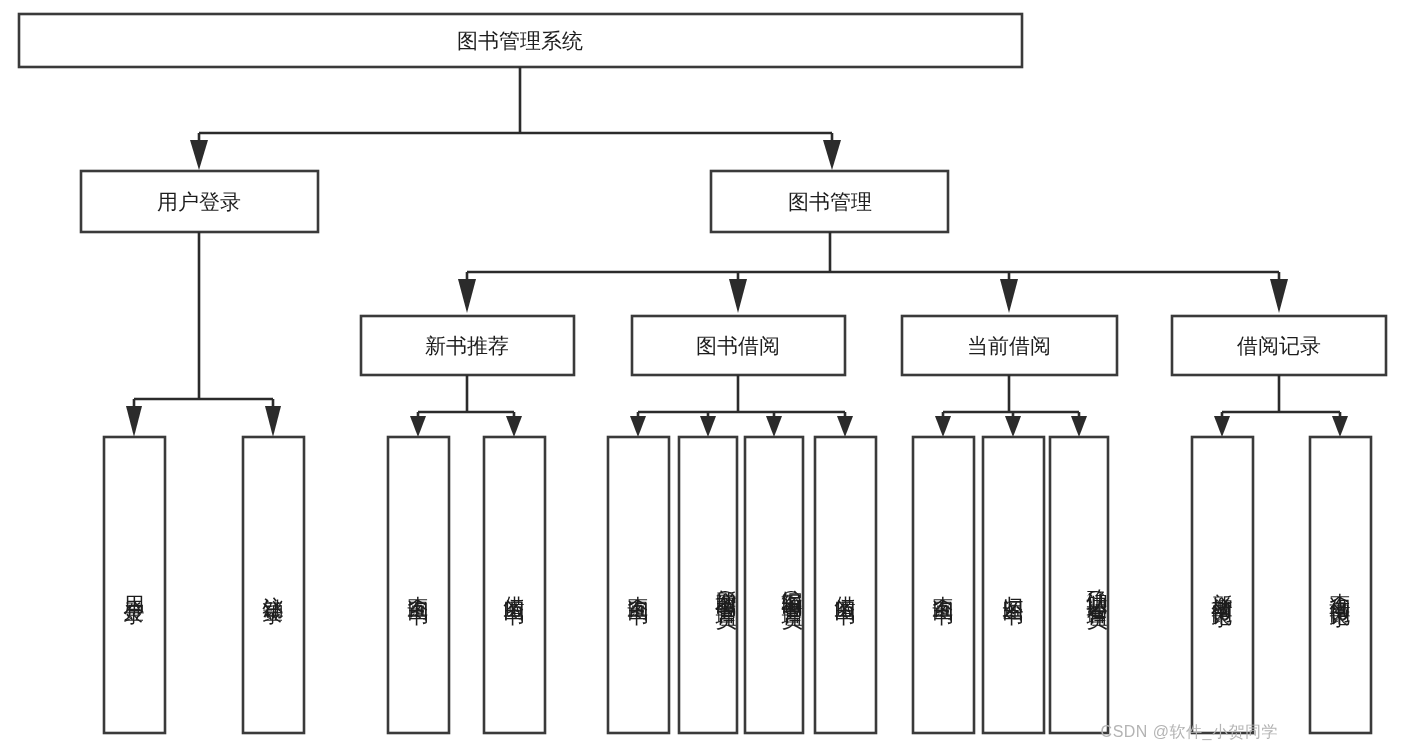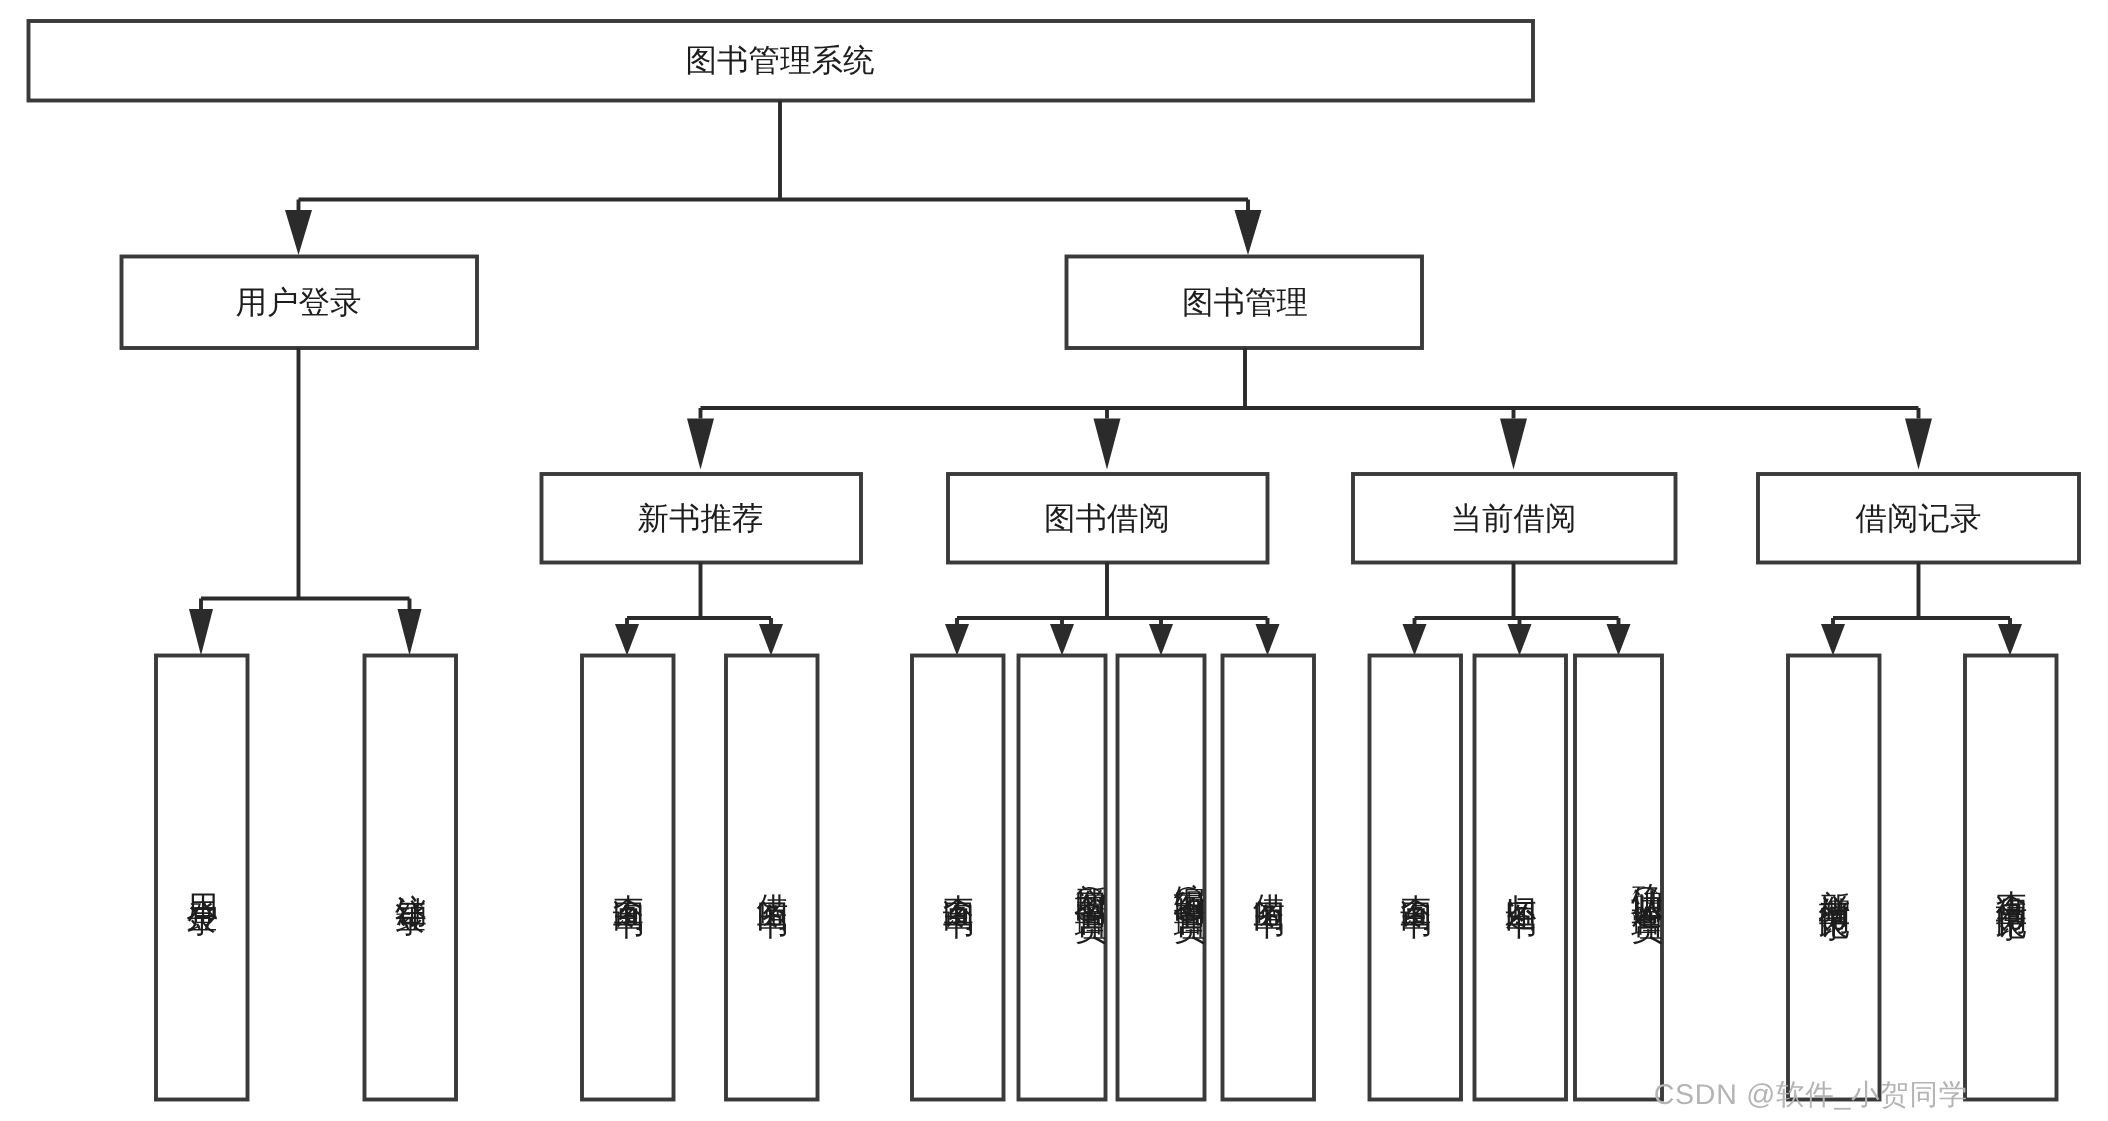--- a/index.html
+++ b/index.html
@@ -11,21 +11,20 @@
     width: 1405px;
     height: 747px;
     font-family: "Liberation Sans", "DejaVu Sans", sans-serif;
     overflow: hidden;
   }
   #diagram-root {
     position: relative;
     width: 1286px;
     height: 747px;
     background: #ffffff;
-    padding-left: 34px;
   }
   svg#tree-svg {
     position: absolute;
     left: 0;
     top: 0;
     width: 1405px;
     height: 747px;
     display: block;
   }
   .node-box {
@@ -62,21 +61,21 @@
     color: #1d1d1d;
     white-space: nowrap;
     text-align: center;
     pointer-events: none;
   }
   .watermark {
     position: absolute;
     right: 8px;
     bottom: 4px;
     font-family: "Liberation Sans", "DejaVu Sans", sans-serif;
-    font-size: 19px;
+    font-size: 16px;
     color: #b4b4b4;
     letter-spacing: 0.5px;
     white-space: nowrap;
   }
 </style>
 </head>
 <body>
 
 <div id="diagram-root">
 

